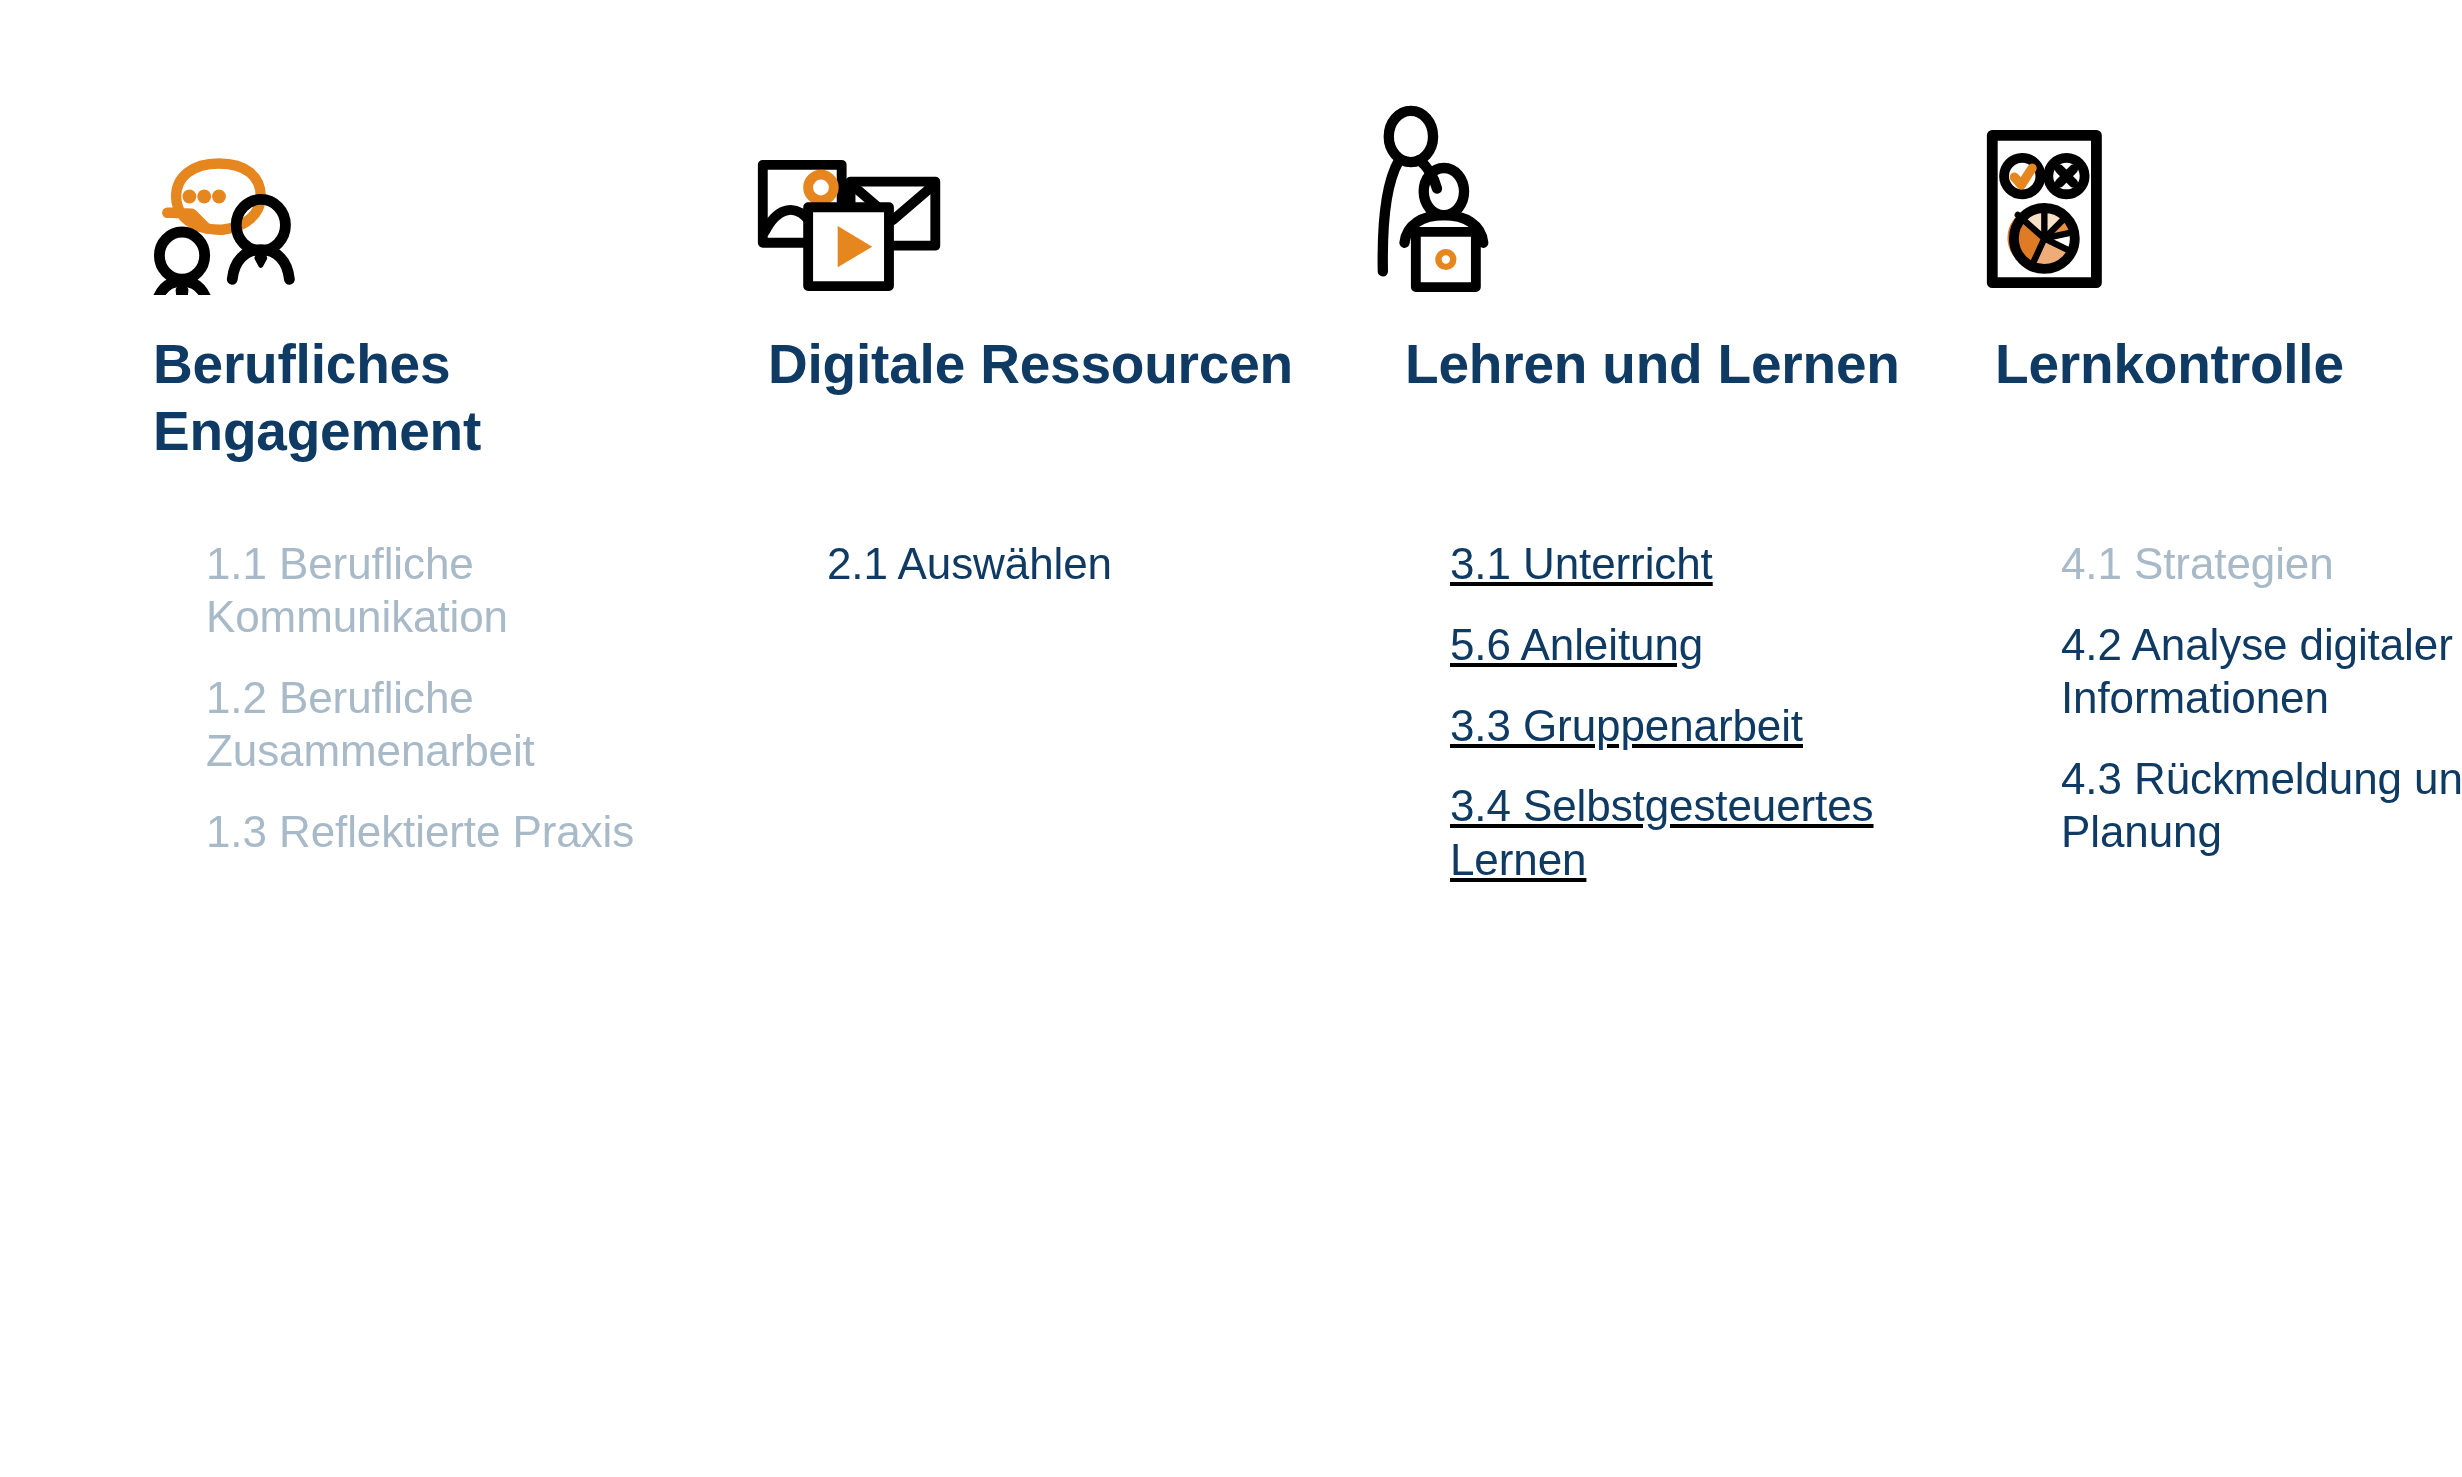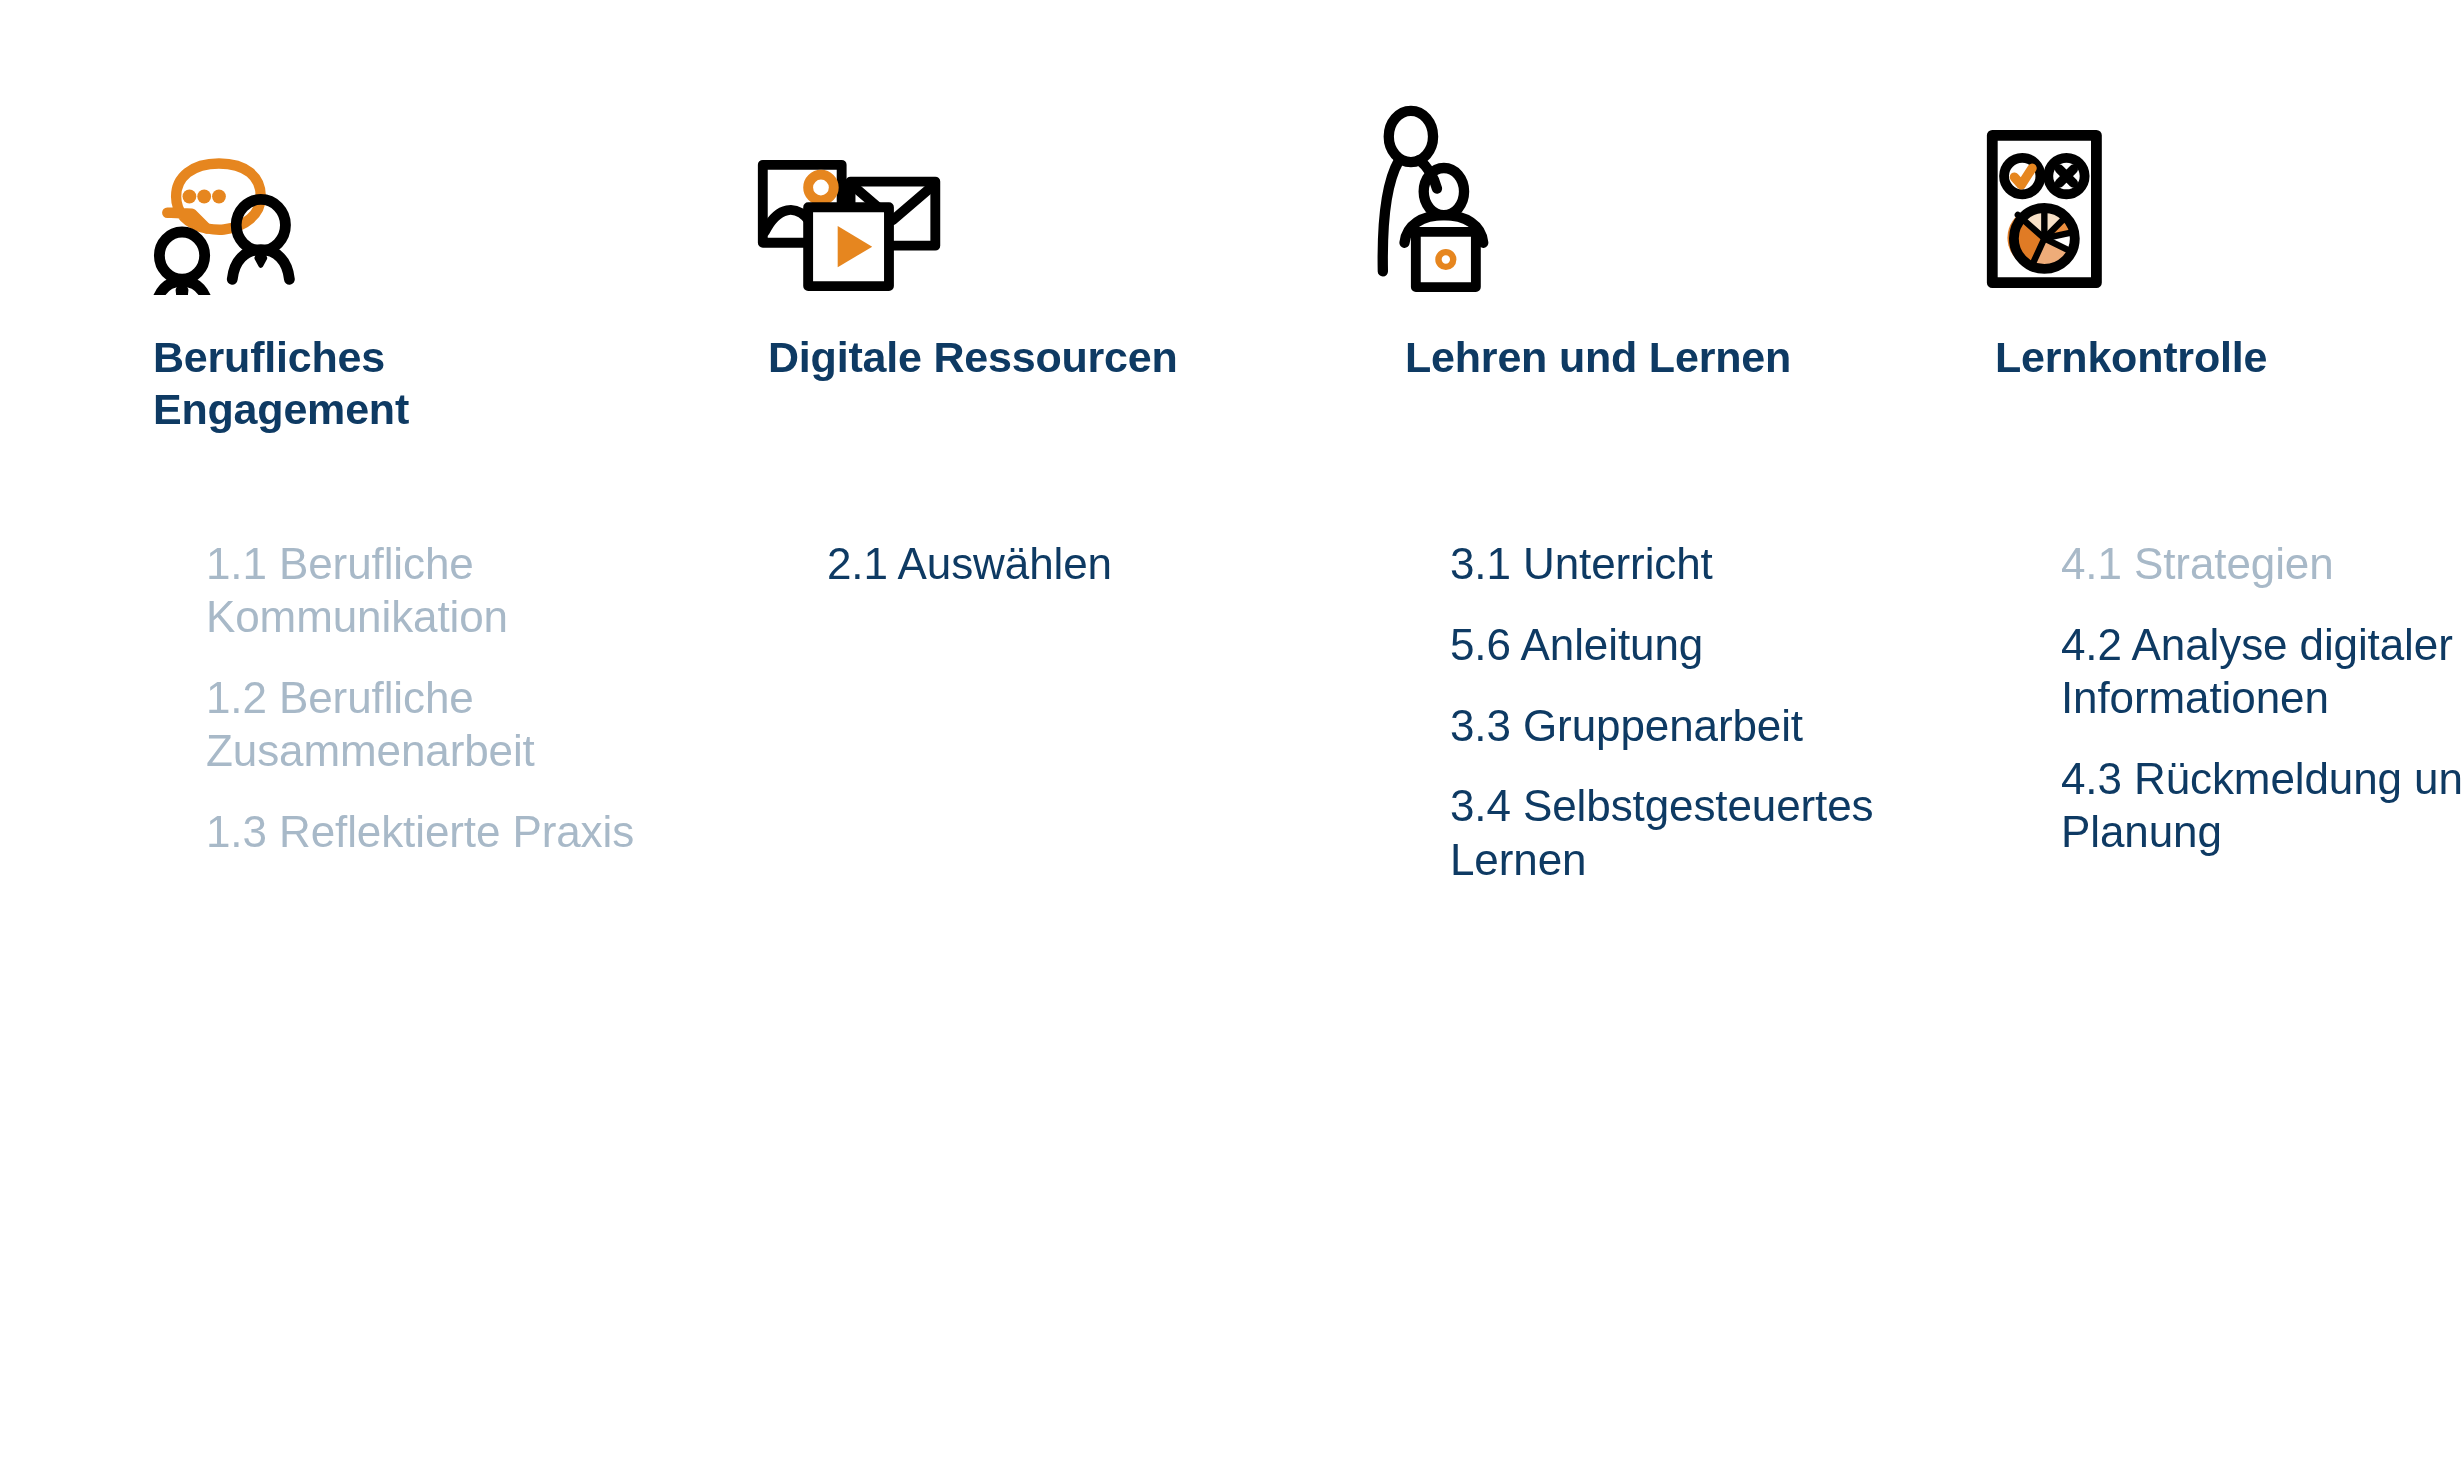--- a/index.html
+++ b/index.html
@@ -8,21 +8,21 @@
     background:#ffffff;
     font-family:"Liberation Sans", sans-serif;
     overflow:hidden;
   }
   .board{position:relative;width:3940px;height:1477px;}
   .col{position:absolute;top:0;}
   .icon-wrap{position:absolute;}
   .col-title{
     position:absolute;
     font-weight:bold;
-    font-size:43px;
+    font-size:55px;
     line-height:1.22;
     letter-spacing:-0.2px;
     color:#0e3a63;
   }
   .items{position:absolute;}
   .item{
     font-size:44px;
     line-height:1.21;
     color:#0e3a63;
     margin-bottom:27.6px;
@@ -112,21 +112,21 @@
         </g>
         <rect x="85" y="272" width="122" height="112" fill="#fff" stroke="#000" stroke-width="20" stroke-linejoin="round"></rect>
         <circle cx="146" cy="328" r="15" fill="none" stroke="#e6861f" stroke-width="13"></circle>
       </svg>
     </div>
 
     <div class="col-title" style="left:1379px;top:331px;width:591px;margin-left:26px;">
       <div>Lehren und Lernen</div>
     </div>
 
-    <div class="items" style="left:1450px;top:537px;width:492px;">
+    <div class="items" style="left:1450px;top:537px;width:492px;text-decoration:underline;">
       <div class="item">3.1 Unterricht</div>
       <div class="item">5.6 Anleitung</div>
       <div class="item">3.3 Gruppenarbeit</div>
       <div class="item">3.4 Selbstgesteuertes Lernen</div>
     </div>
   </div>
 
   <div class="col" style="left:0;">
     <div class="icon-wrap" style="left:1980px;top:123px;width:167px;height:172px;">
       <svg viewBox="0 0 340 350" width="167" height="172">

